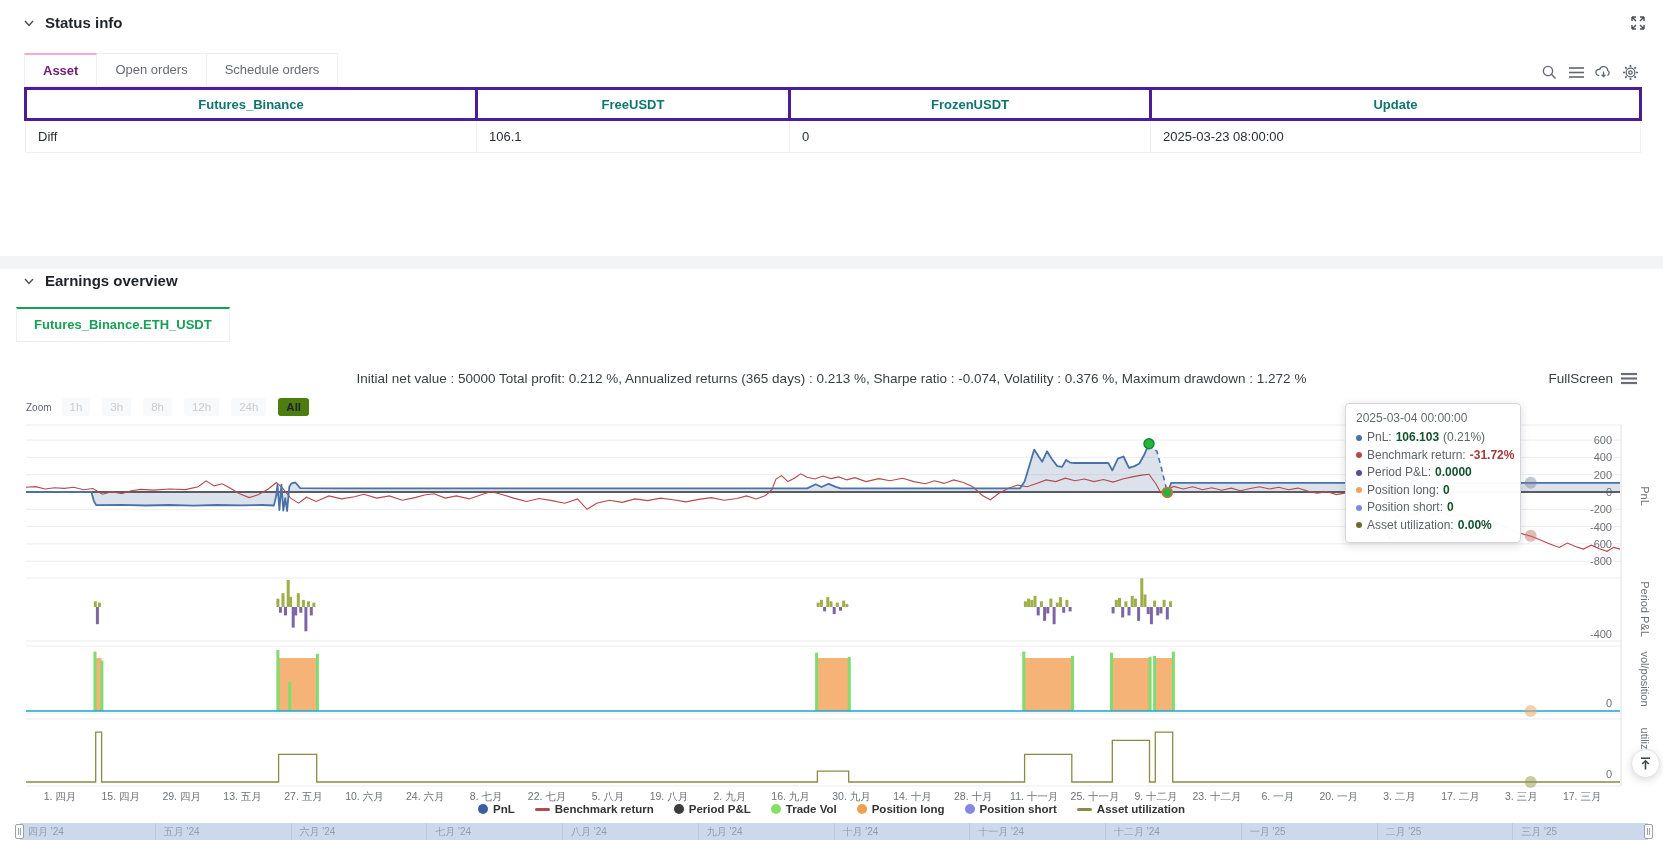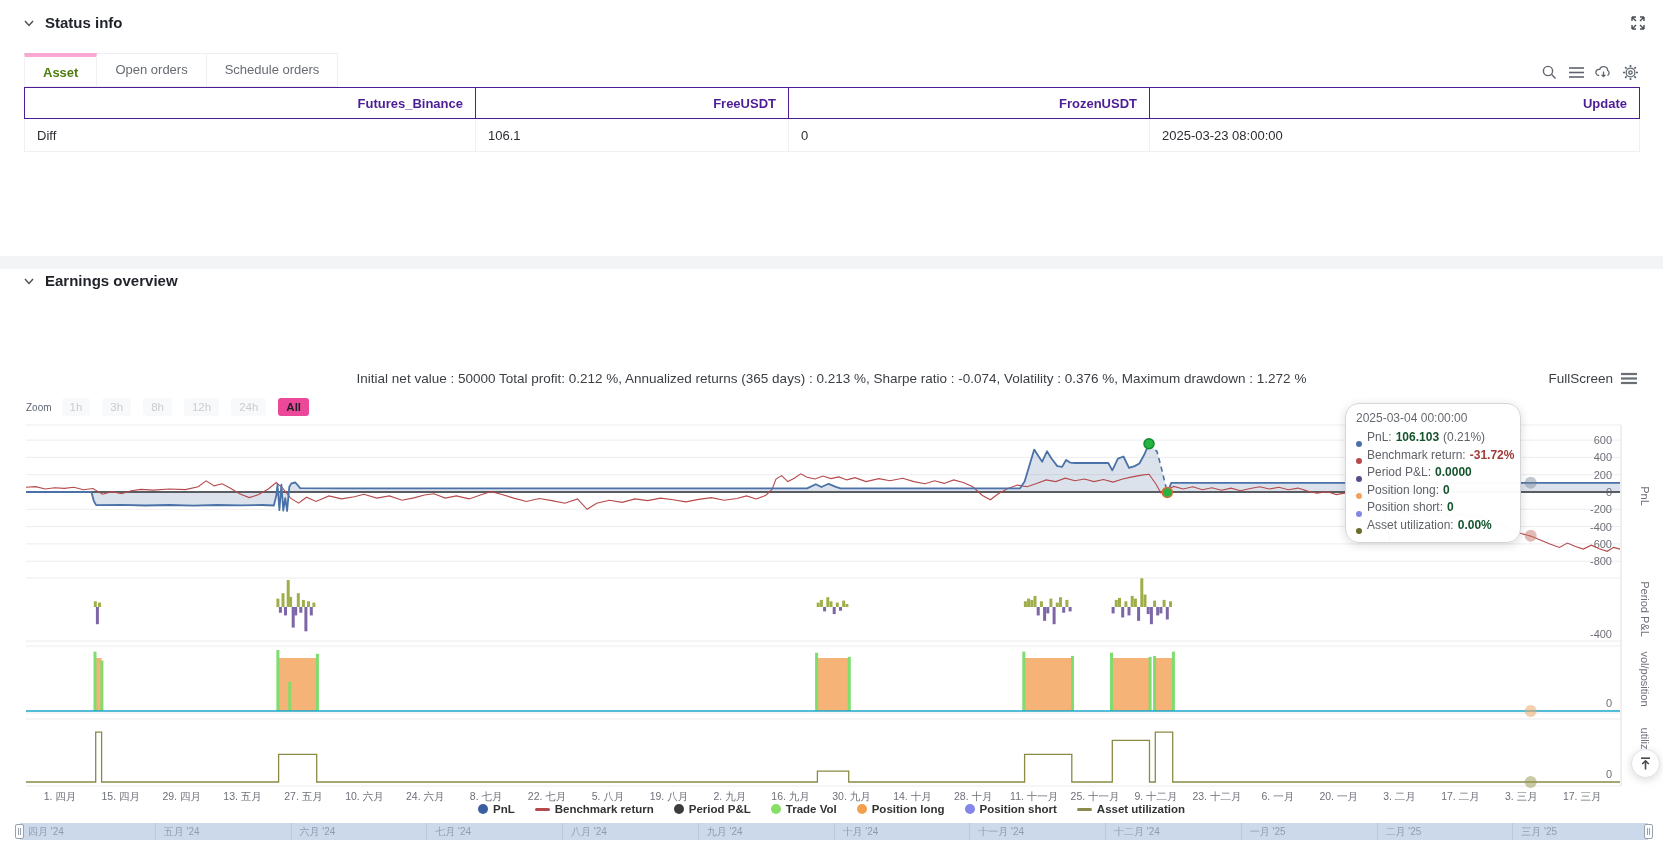--- a/index.html
+++ b/index.html
@@ -12,54 +12,54 @@
   .sec-title { font-size:15px; font-weight:700; color:#1f2329; }
   .chev { width:12px; height:12px; }
 
   
   .expand-btn { position:absolute; top:14px; right:16px; width:18px; height:18px; cursor:pointer; }
   .toolbar { position:absolute; top:53px; left:24px; right:24px; display:flex; align-items:flex-end; justify-content:space-between; }
   .tabs { display:flex; }
   .tab { height:34px; line-height:31px; padding:0 18px; font-size:13px; color:#676b73; background:#fff;
          border:1px solid #efeff5; border-left:none; cursor:pointer; }
   .tab:first-child { border-left:1px solid #efeff5; }
-  .tab.active { color:#4d7c0f; font-weight:600; border-top:4px solid #f9a8d4;text-align:center; }
+  .tab.active { color:#701a75; font-weight:600; border-top:2px solid #f9a8d4;text-align:center; }
   .tool-icons { display:flex; align-items:center; gap:10px; padding-bottom:6px; }
   .tool-icons .icn { width:17px; height:17px; cursor:pointer; }
 
   table.status { position:absolute; top:87px; left:24px; width:1615px; border-collapse:collapse; table-layout:fixed; font-size:13px; }
-  table.status th { height:31px; text-align:right; font-weight:700; color:#4c1d95; padding:0 12px;
-         border:1px solid #4c1d95; background:#fff; }
+  table.status th { height:31px; text-align:center; font-weight:700; color:#0f766e; padding:0 12px;
+         border:3px solid #4c1d95; background:#fff; }
   table.status td { height:33px; color:#2a2e33; padding:0 12px; border:1px solid #f0f0f3; background:#fff; }
   .c-blue { color:#4592f7; cursor:pointer; }
   .c-red  { color:#e23c3c; }
 
   .gap-band { position:absolute; top:256px; left:0; width:1663px; height:13px; background:#f3f4f6; }
 
   
   .e-tab { position:absolute; top:307px; left:16px; height:35px; line-height:32px; padding:0 17px;
            font-size:13px; font-weight:600; color:#18a058; background:#fff;
            border:1px solid #efeff5; border-top:2px solid #18a058; cursor:pointer; }
   .stats-line { position:absolute; top:371px; left:0; width:1663px; text-align:center;
            font-size:13.5px; color:#3c4045; }
   .fs-ctl { position:absolute; top:371px; right:26px; display:flex; align-items:center; gap:8px; cursor:pointer; }
   .fs-label { font-size:13.5px; color:#3c4045; }
   .zoom-row { position:absolute; top:398px; left:26px; display:flex; align-items:center; gap:6px; }
   .zoom-lbl { font-size:10px; color:#5e6675; margin-right:4px; }
   .zbtn { padding:3px 8px; border-radius:3px; font-size:11.5px; color:#c9ccd2; background:#f8f9fa; cursor:pointer; }
-  .zbtn.active { background:#ec4899; color:#1f2329; font-weight:700; }
+  .zbtn.active { background:#4d7c0f; color:#1f2329; font-weight:700; }
 
   svg.chart { position:absolute; left:0; top:0; width:1663px; height:841px; pointer-events:none; }
 
   
   .tooltip { position:absolute; left:1345px; top:403px; width:176px; background:rgba(255,255,255,.97);
-     border:1px solid #d2d5d9; border-radius:14px; box-shadow:0 2px 10px rgba(0,0,0,.14);
+     border:1px solid #d2d5d9; border-radius:4px; box-shadow:0 2px 10px rgba(0,0,0,.14);
      padding:7px 10px 8px; z-index:5; }
   .tt-title { font-size:12px; color:#666a70; margin-bottom:4px; }
-  .tt-row { display:flex; align-items:flex-end; font-size:12px; color:#5f6368; line-height:17.5px; white-space:nowrap; }
+  .tt-row { display:flex; align-items:center; font-size:12px; color:#5f6368; line-height:17.5px; white-space:nowrap; }
   .tt-dot { width:6px; height:6px; border-radius:50%; margin-right:5px; flex:0 0 auto; }
   .tt-val { font-weight:700; color:#14532d; margin-left:4px; }
   .tt-extra { margin-left:4px; }
   .tt-val.red { color:#a23b3b; }
 
   
   .legend { position:absolute; top:803px; left:0; width:1663px; display:flex; justify-content:center;
             align-items:center; gap:20px; }
   .lg-item { display:flex; align-items:center; gap:5px; cursor:pointer; }
   .lg-dot { width:10px; height:10px; border-radius:50%; }
@@ -166,20 +166,21 @@
 
   <div class="gap-band"></div>
 
   <div class="sec-header" style="top:272px;">
     <svg class="chev" viewBox="0 0 12 12">
       <polyline points="2,4 6,8.5 10,4" fill="none" stroke="#4b4f55" stroke-width="1.4"></polyline>
     </svg>
     <span class="sec-title">Earnings overview</span>
   </div>
 
+  <div class="e-tab">Futures_Binance.ETH_USDT</div>
 
   <div class="stats-line">Initial net value : 50000 Total profit: 0.212 %, Annualized returns (365 days) : 0.213 %, Sharpe ratio : -0.074, Volatility : 0.376 %, Maximum drawdown : 1.272 %</div>
 
   <div class="fs-ctl">
     <span class="fs-label">FullScreen</span>
     <svg width="16" height="13" viewBox="0 0 16 13" stroke="#6b6f75" stroke-width="2.2">
       <line x1="0" y1="2" x2="16" y2="2"></line>
         <line x1="0" y1="6.5" x2="16" y2="6.5"></line>
         <line x1="0" y1="11" x2="16" y2="11"></line>
     </svg>

